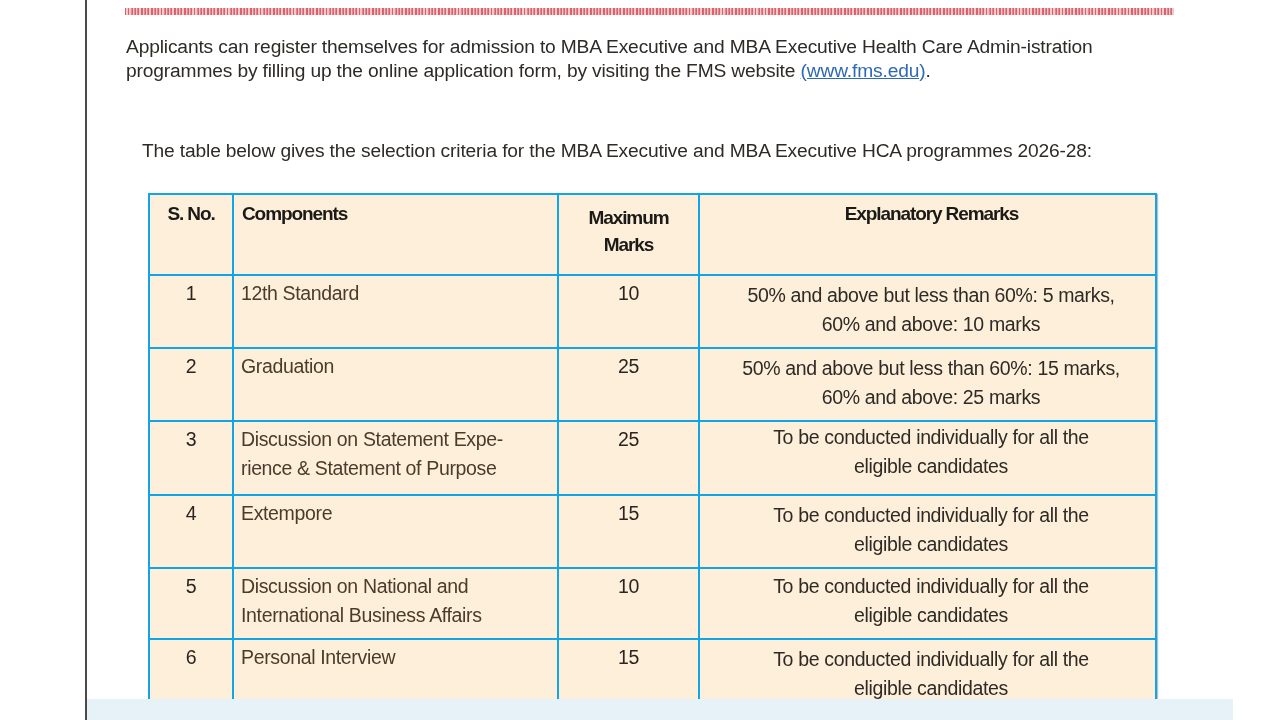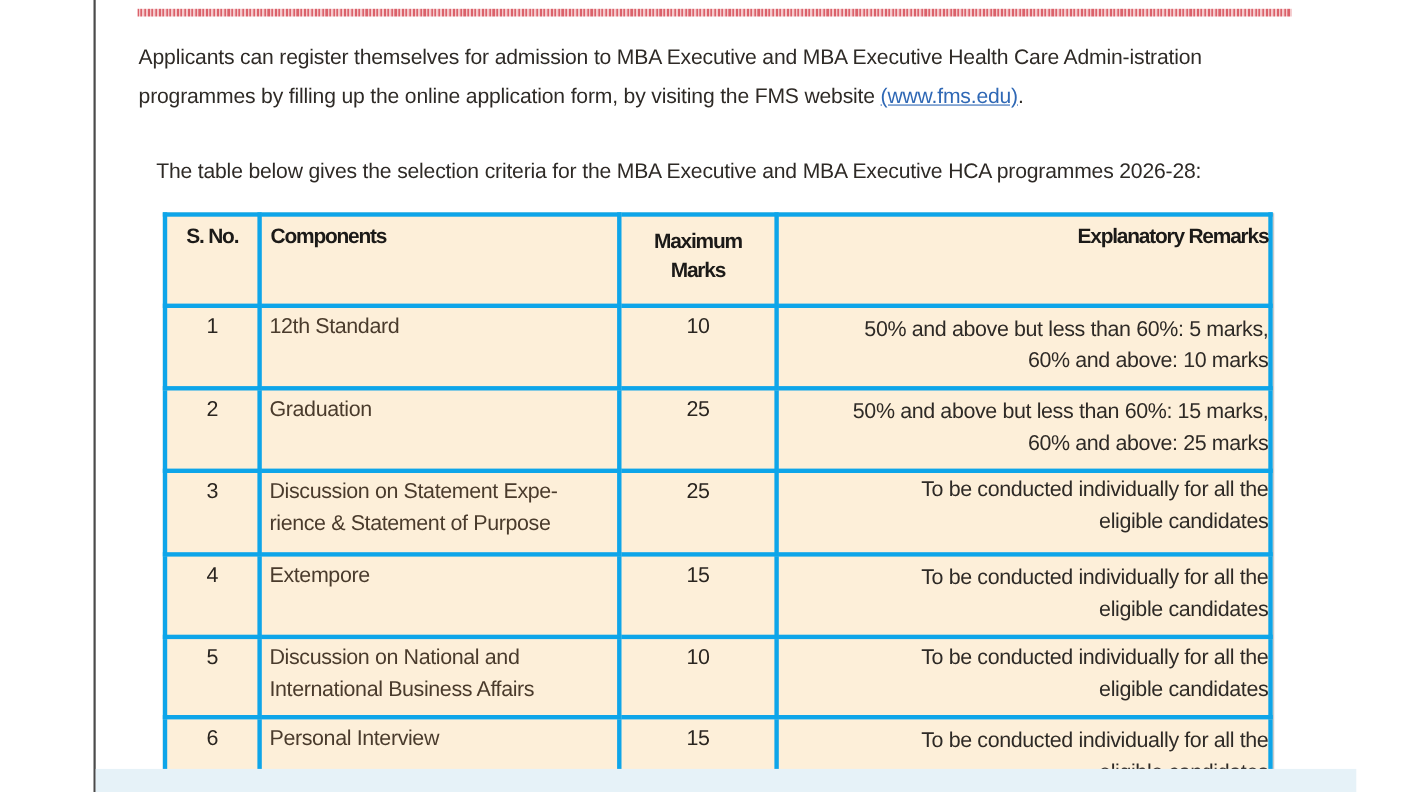--- a/index.html
+++ b/index.html
@@ -30,55 +30,55 @@
       height: 7px;
       background: repeating-linear-gradient(90deg, #d7505a 0px, #d7505a 1.2px, #f3c3c6 1.2px, #f3c3c6 2.6px, #e07880 2.6px, #e07880 3.3px);
       opacity: 0.9;
     }
     .para {
       position: absolute;
       left: 126px;
       width: 1045px;
       color: #2e2a26;
       font-size: 19.2px;
-      line-height: 36px;
+      line-height: 24px;
       letter-spacing: -0.15px;
     }
     .para-1 { top: 35px; }
     .para-2 { top: 123px; text-align: justify; text-align-last: left; }
     .para a {
       color: #2f68b5;
       text-decoration: underline;
     }
     table.criteria {
       position: absolute;
       left: 148px;
       top: 193px;
       width: 1009px;
       border-collapse: collapse;
       background: #fdefd9;
       box-shadow: 1px 1px 1px rgba(0,0,0,0.25);
     }
     table.criteria th, table.criteria td {
-      border: 4px solid #0ea5e9;
+      border: 2px solid #0ea5e9;
       vertical-align: top;
       padding: 0;
     }
     table.criteria th {
       color: #1c1a18;
       font-weight: bold;
       font-size: 19px;
       letter-spacing: -1.1px;
       line-height: 27px;
       height: 70px;
     }
     .col-sno { width: 82px; text-align: center; }
     .col-comp { width: 315px; text-align: left; }
     .col-max { width: 139px; text-align: center; }
-    .col-rem { text-align: right; border-radius: 18px; }
+    .col-rem { text-align: center; border-radius: 18px; }
     th.col-sno { padding-top: 5px !important; }
     th.col-comp { padding: 5px 0 0 8px !important; }
     th.col-max { padding-top: 9px !important; }
     th.col-rem { padding: 5px 0 0 8px !important; }
 
     table.criteria td {
       font-size: 19.5px;
       line-height: 29px;
       letter-spacing: -0.35px;
     }

